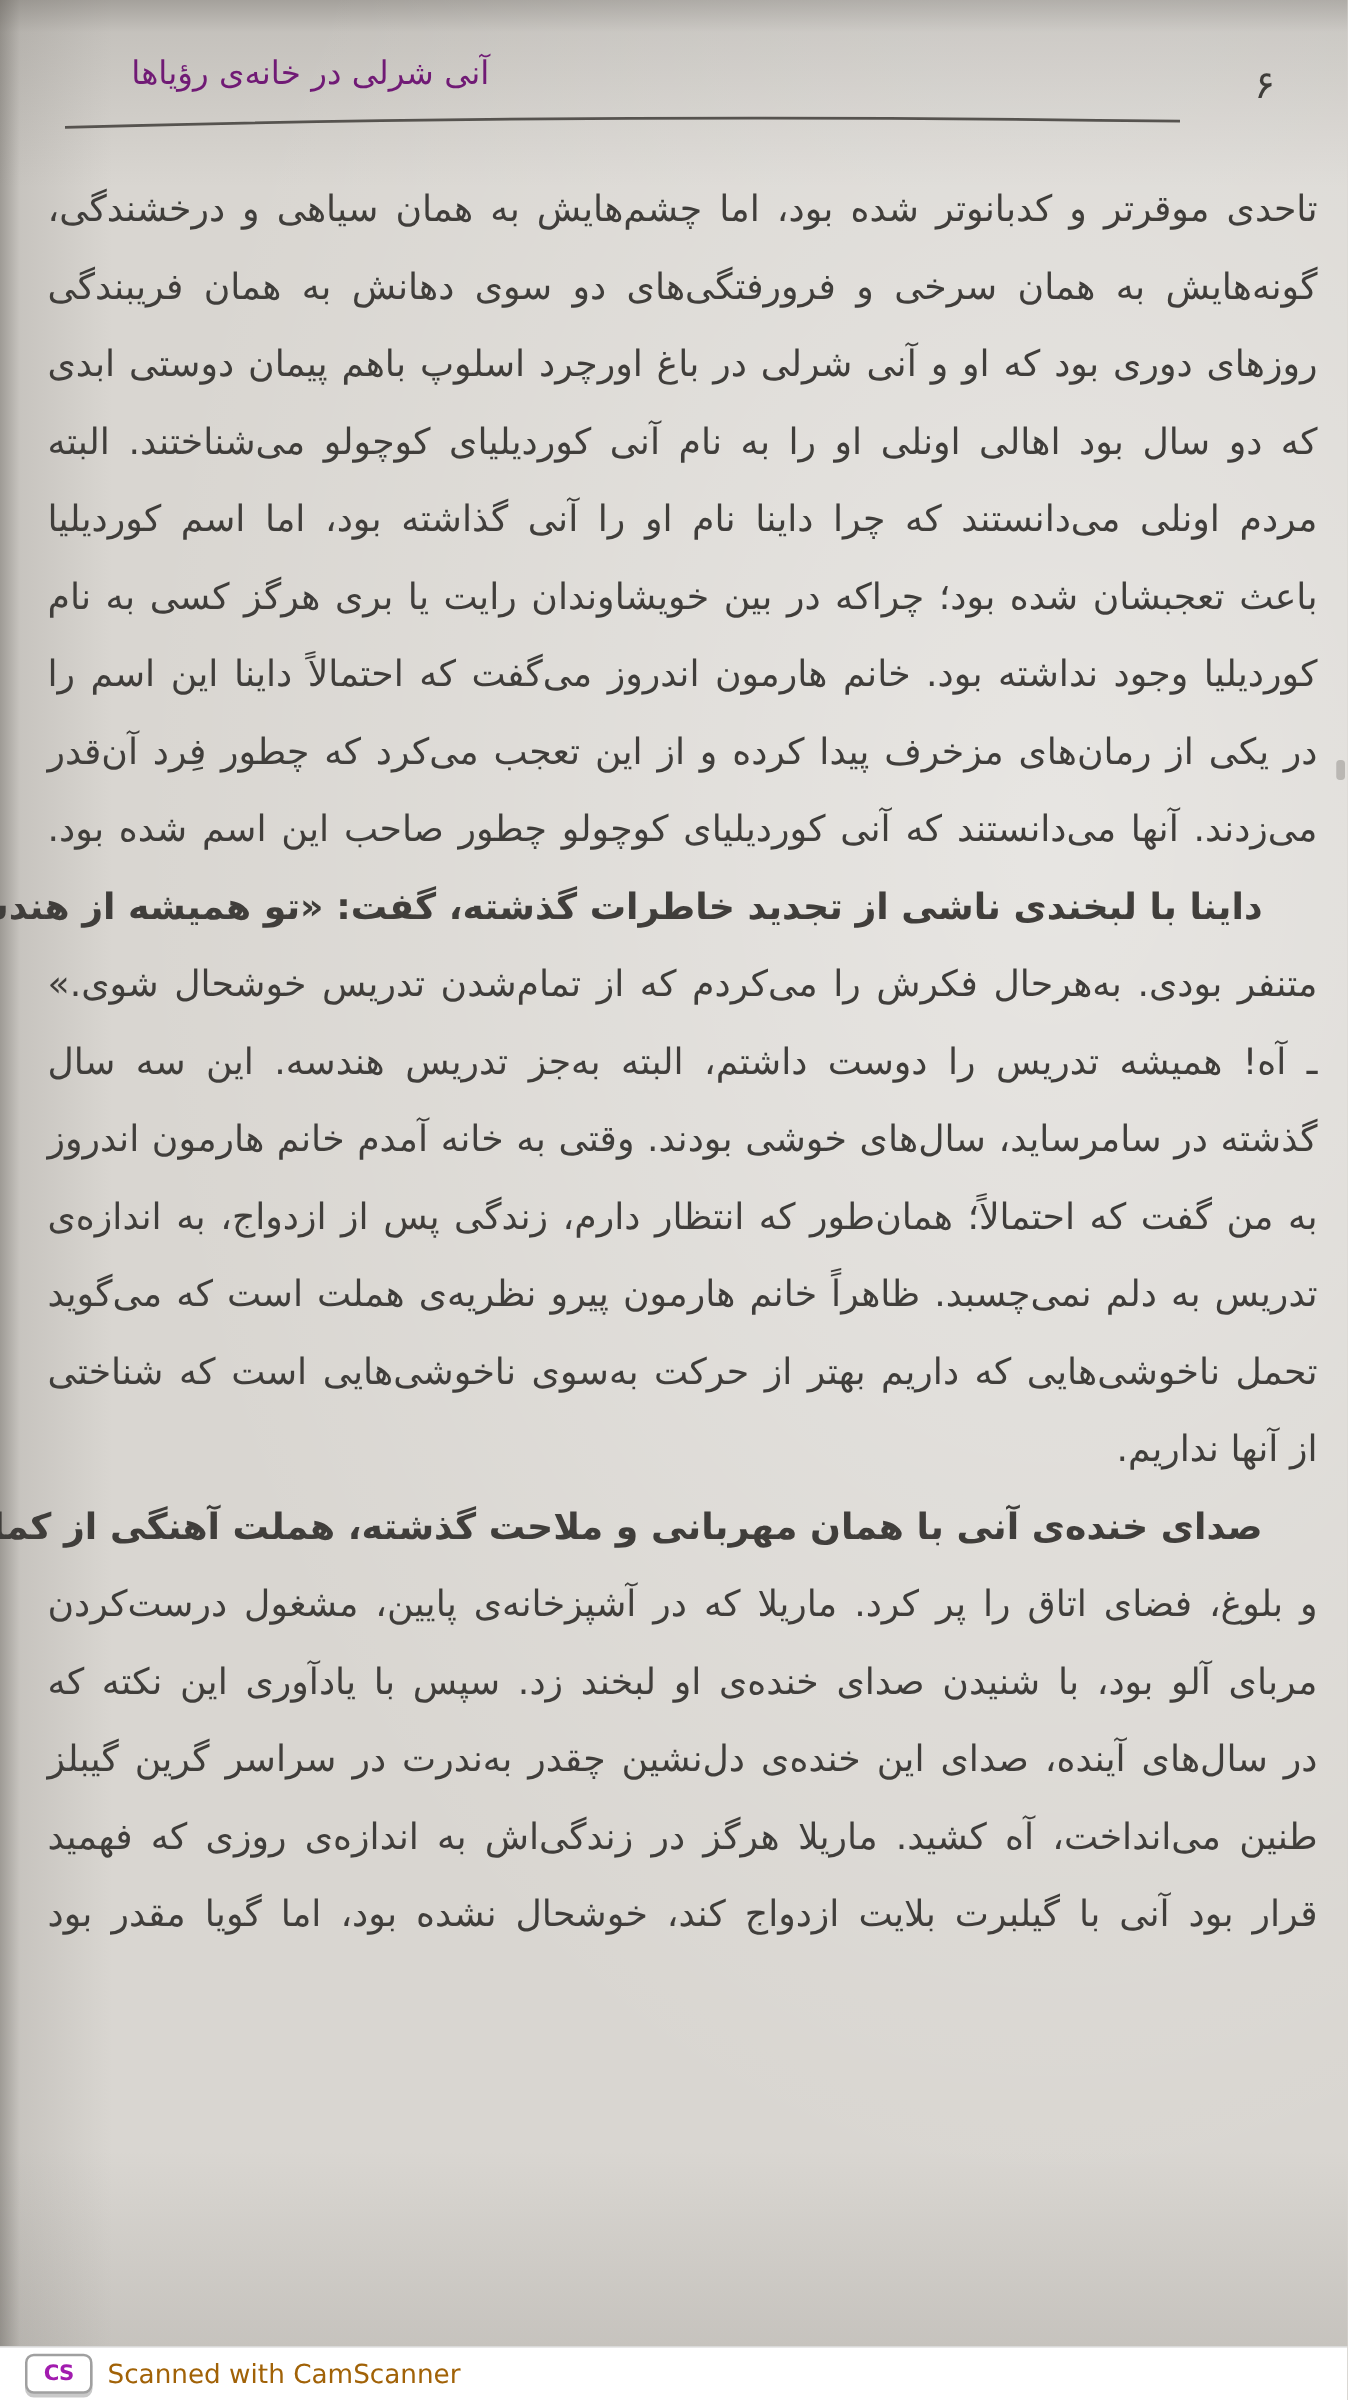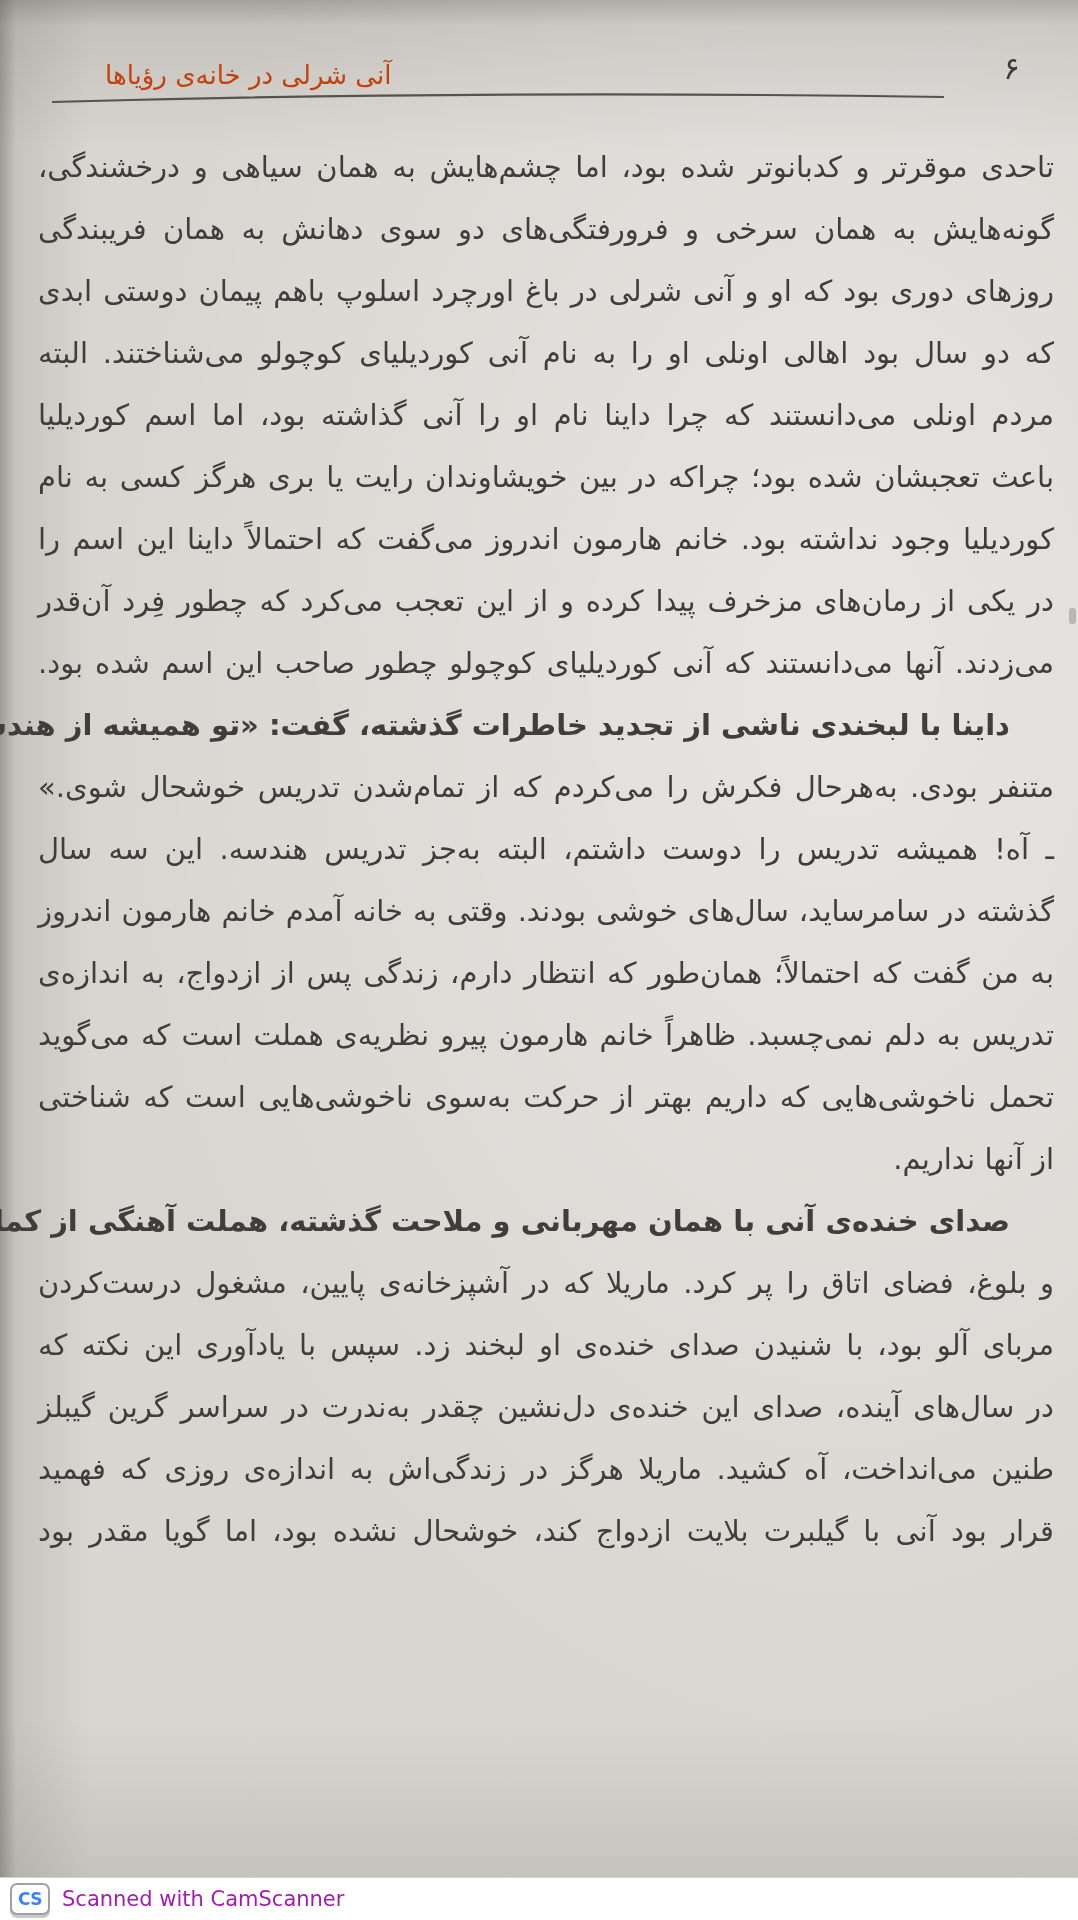--- a/index.html
+++ b/index.html
@@ -15,24 +15,24 @@
       linear-gradient(180deg, rgba(92,88,82,0.42) 0px, rgba(92,88,82,0.16) 26px, rgba(92,88,82,0.0) 150px),
       linear-gradient(90deg, rgba(70,66,60,0.40) 0px, rgba(70,66,60,0.12) 16px, rgba(70,66,60,0.0) 90px),
       linear-gradient(0deg, rgba(84,80,74,0.18) 0px, rgba(84,80,74,0.0) 200px),
       #d9d6d1;
   }
 
   .page { position: absolute; inset: 0; }
 
   .header-title {
     position: absolute;
-    top: 60px;
+    top: 44px;
     left: 105px;
     font-size: 26px;
-    color: #c2410c;
+    color: #701a75;
     direction: rtl;
     white-space: nowrap;
   }
   .page-number {
     position: absolute;
     top: 50px;
     right: 58px;
     font-size: 31px;
     color: #3f3d3a;
   }
@@ -79,40 +79,40 @@
     position: absolute;
     left: 0; right: 0; bottom: 0;
     height: 42px;
     background: #ffffff;
     border-top: 1px solid #d2d2d2;
     display: flex;
     align-items: center;
     direction: ltr;
   }
   .cs-badge {
-    width: 40px;
+    width: 54px;
     height: 32px;
-    margin-left: 10px;
+    margin-left: 20px;
     border: 2px solid #a0a0a0;
     border-radius: 7px;
     box-sizing: border-box;
     background: #ffffff;
     box-shadow: 0 3px 0 #c9c9c9;
     display: flex;
     align-items: center;
     justify-content: center;
     font-size: 17px;
     font-weight: bold;
-    color: #3b82f6;
+    color: #a21caf;
     letter-spacing: -0.5px;
   }
   .footer-label {
     margin-left: 12px;
     font-size: 21px;
-    color: #a21caf;
+    color: #a16207;
   }
 </style>
 </head>
 <body>
 
 <div class="page">
 
   <div class="header-title">آنی شرلی در خانه‌ی رؤیاها</div>
 
   <div class="page-number">۶</div>

